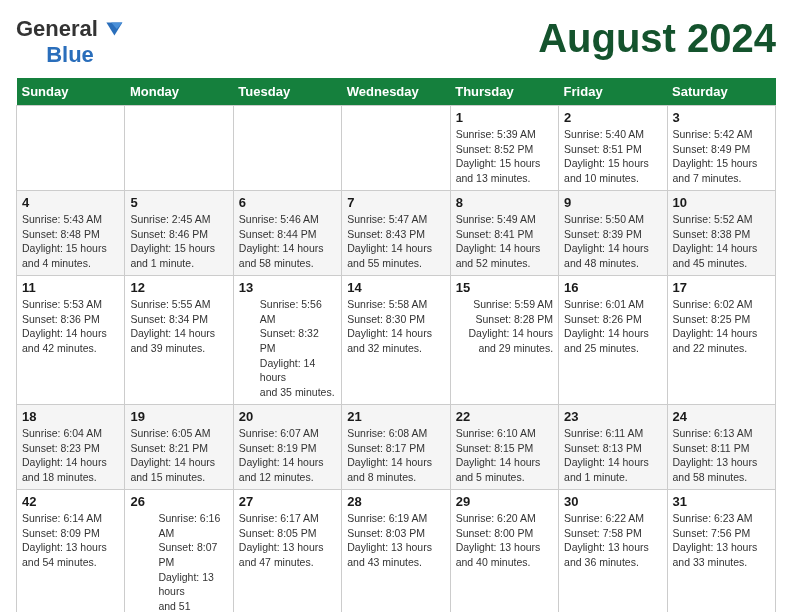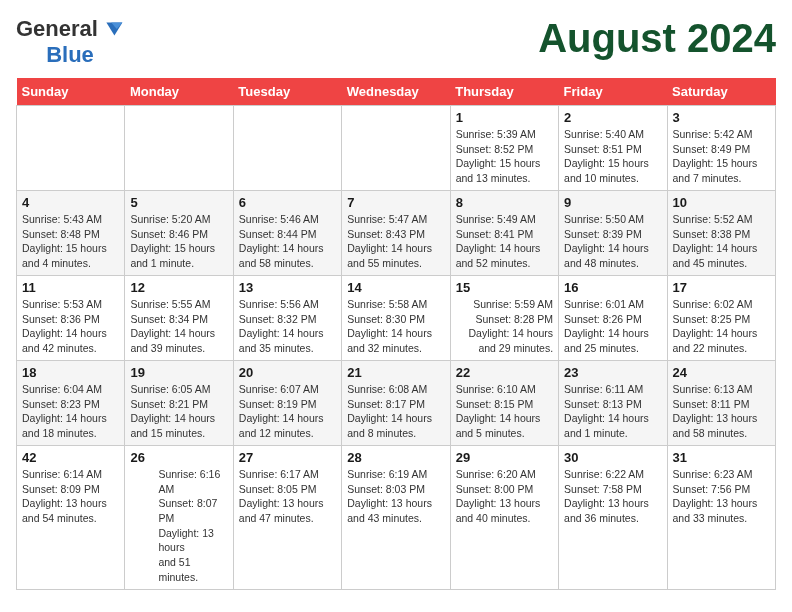--- a/index.html
+++ b/index.html
@@ -46,21 +46,21 @@
     .location {
       font-size: 16px;
       color: #444;
     }
     table {
       width: 100%;
       border-collapse: collapse;
       font-size: 11px;
     }
     thead tr th {
-      background-color: #ef4444;
+      background-color: #15803d;
       color: white;
       text-align: left;
       padding: 6px 5px;
       font-size: 13px;
       font-weight: bold;
     }
     tbody tr td {
       border: 1px solid #ccc;
       vertical-align: top;
       padding: 4px 5px;
@@ -154,21 +154,21 @@
       <tr>
         <td>
           <span class="day-number">4</span>
           <div class="day-info" style="white-space: pre-line;">Sunrise: 5:43 AM
 Sunset: 8:48 PM
 Daylight: 15 hours
 and 4 minutes.</div>
         </td>
         <td>
           <span class="day-number">5</span>
-          <div class="day-info" style="white-space: pre-line;">Sunrise: 5:20 AM
+          <div class="day-info" style="white-space: pre-line;">Sunrise: 2:45 AM
 Sunset: 8:46 PM
 Daylight: 15 hours
 and 1 minute.</div>
         </td>
         <td>
           <span class="day-number">6</span>
           <div class="day-info" style="white-space: pre-line;">Sunrise: 5:46 AM
 Sunset: 8:44 PM
 Daylight: 14 hours
 and 58 minutes.</div>
@@ -212,21 +212,21 @@
         </td>
         <td>
           <span class="day-number">12</span>
           <div class="day-info" style="white-space: pre-line;">Sunrise: 5:55 AM
 Sunset: 8:34 PM
 Daylight: 14 hours
 and 39 minutes.</div>
         </td>
         <td>
           <span class="day-number">13</span>
-          <div class="day-info" style="white-space: pre-line;">Sunrise: 5:56 AM
+          <div class="day-info" style="white-space: pre-line; margin-left: 21px;">Sunrise: 5:56 AM
 Sunset: 8:32 PM
 Daylight: 14 hours
 and 35 minutes.</div>
         </td>
         <td>
           <span class="day-number">14</span>
           <div class="day-info" style="white-space: pre-line;">Sunrise: 5:58 AM
 Sunset: 8:30 PM
 Daylight: 14 hours
 and 32 minutes.</div>

